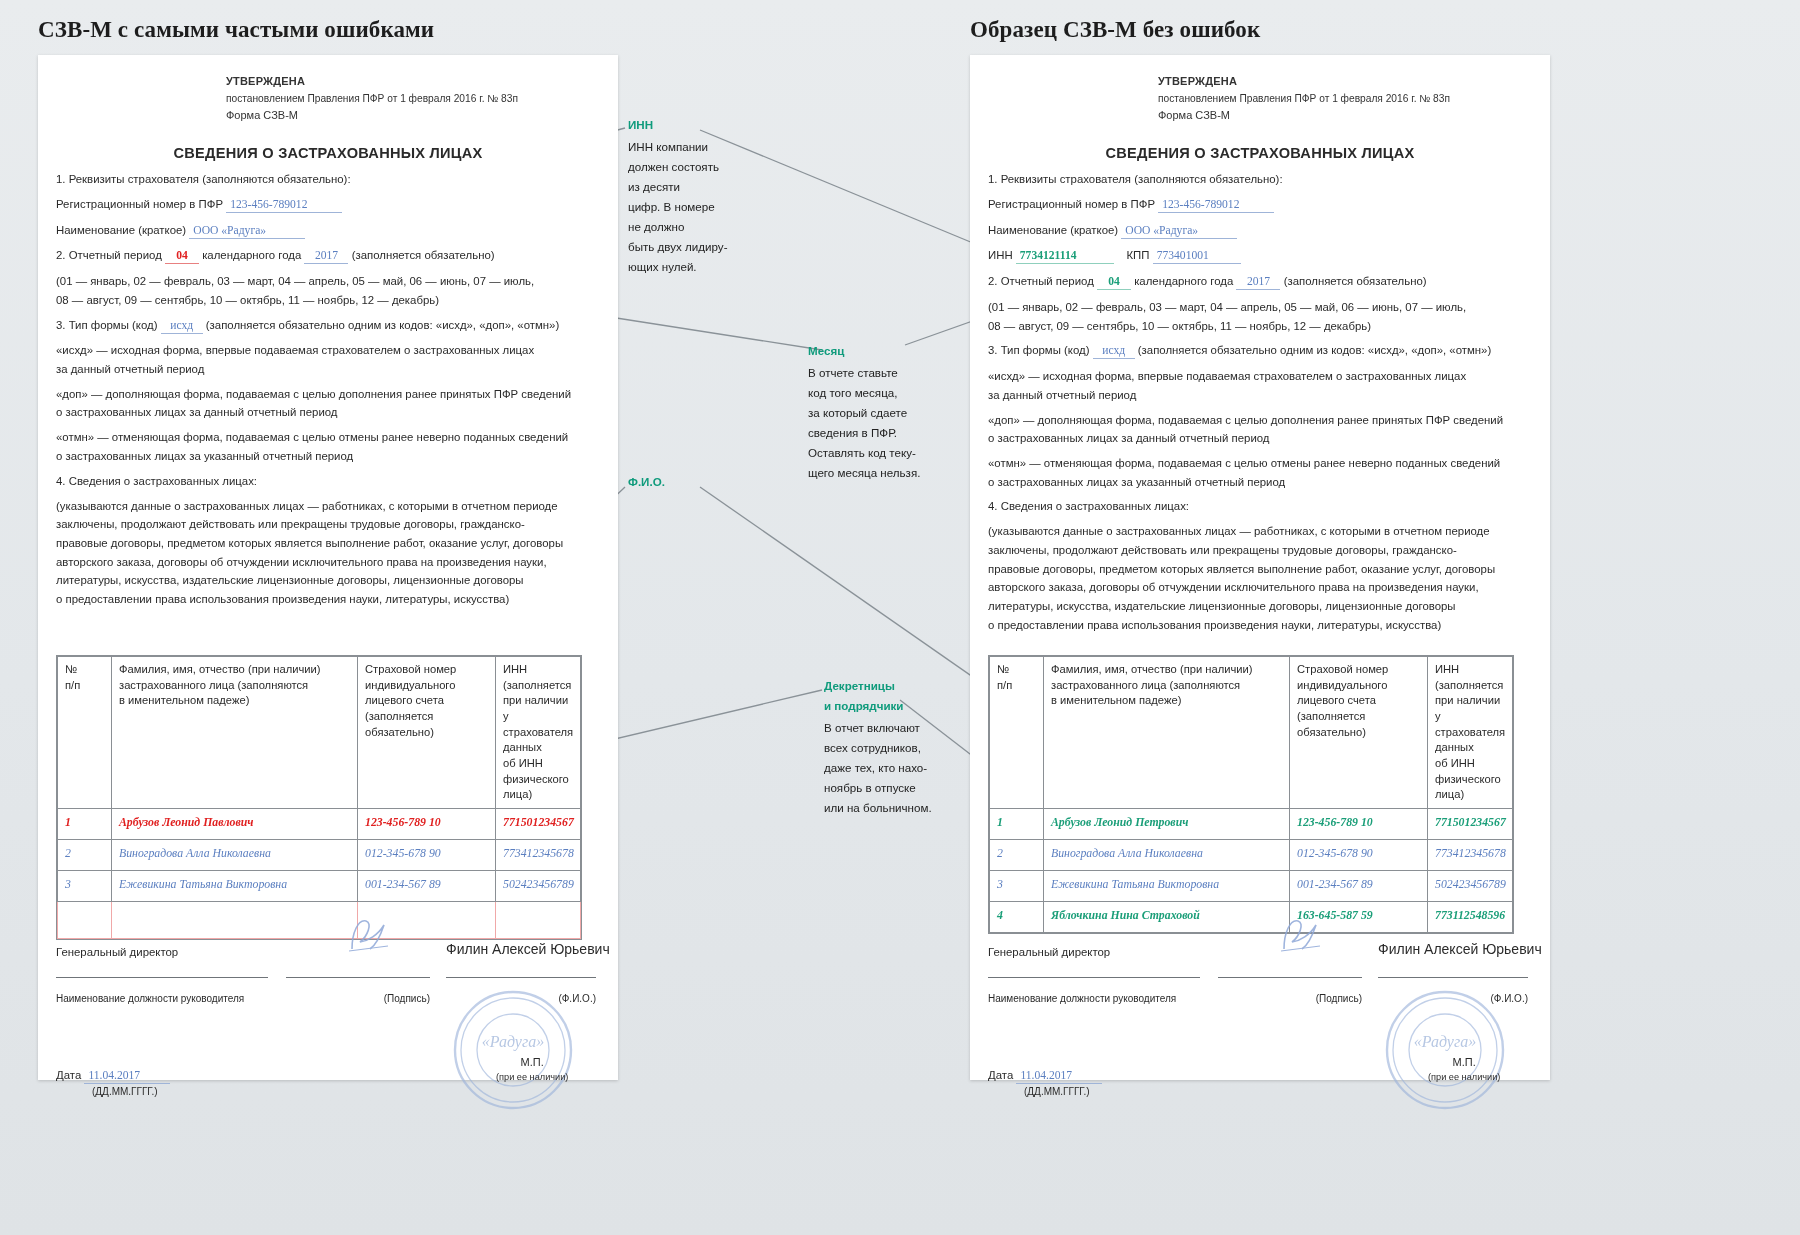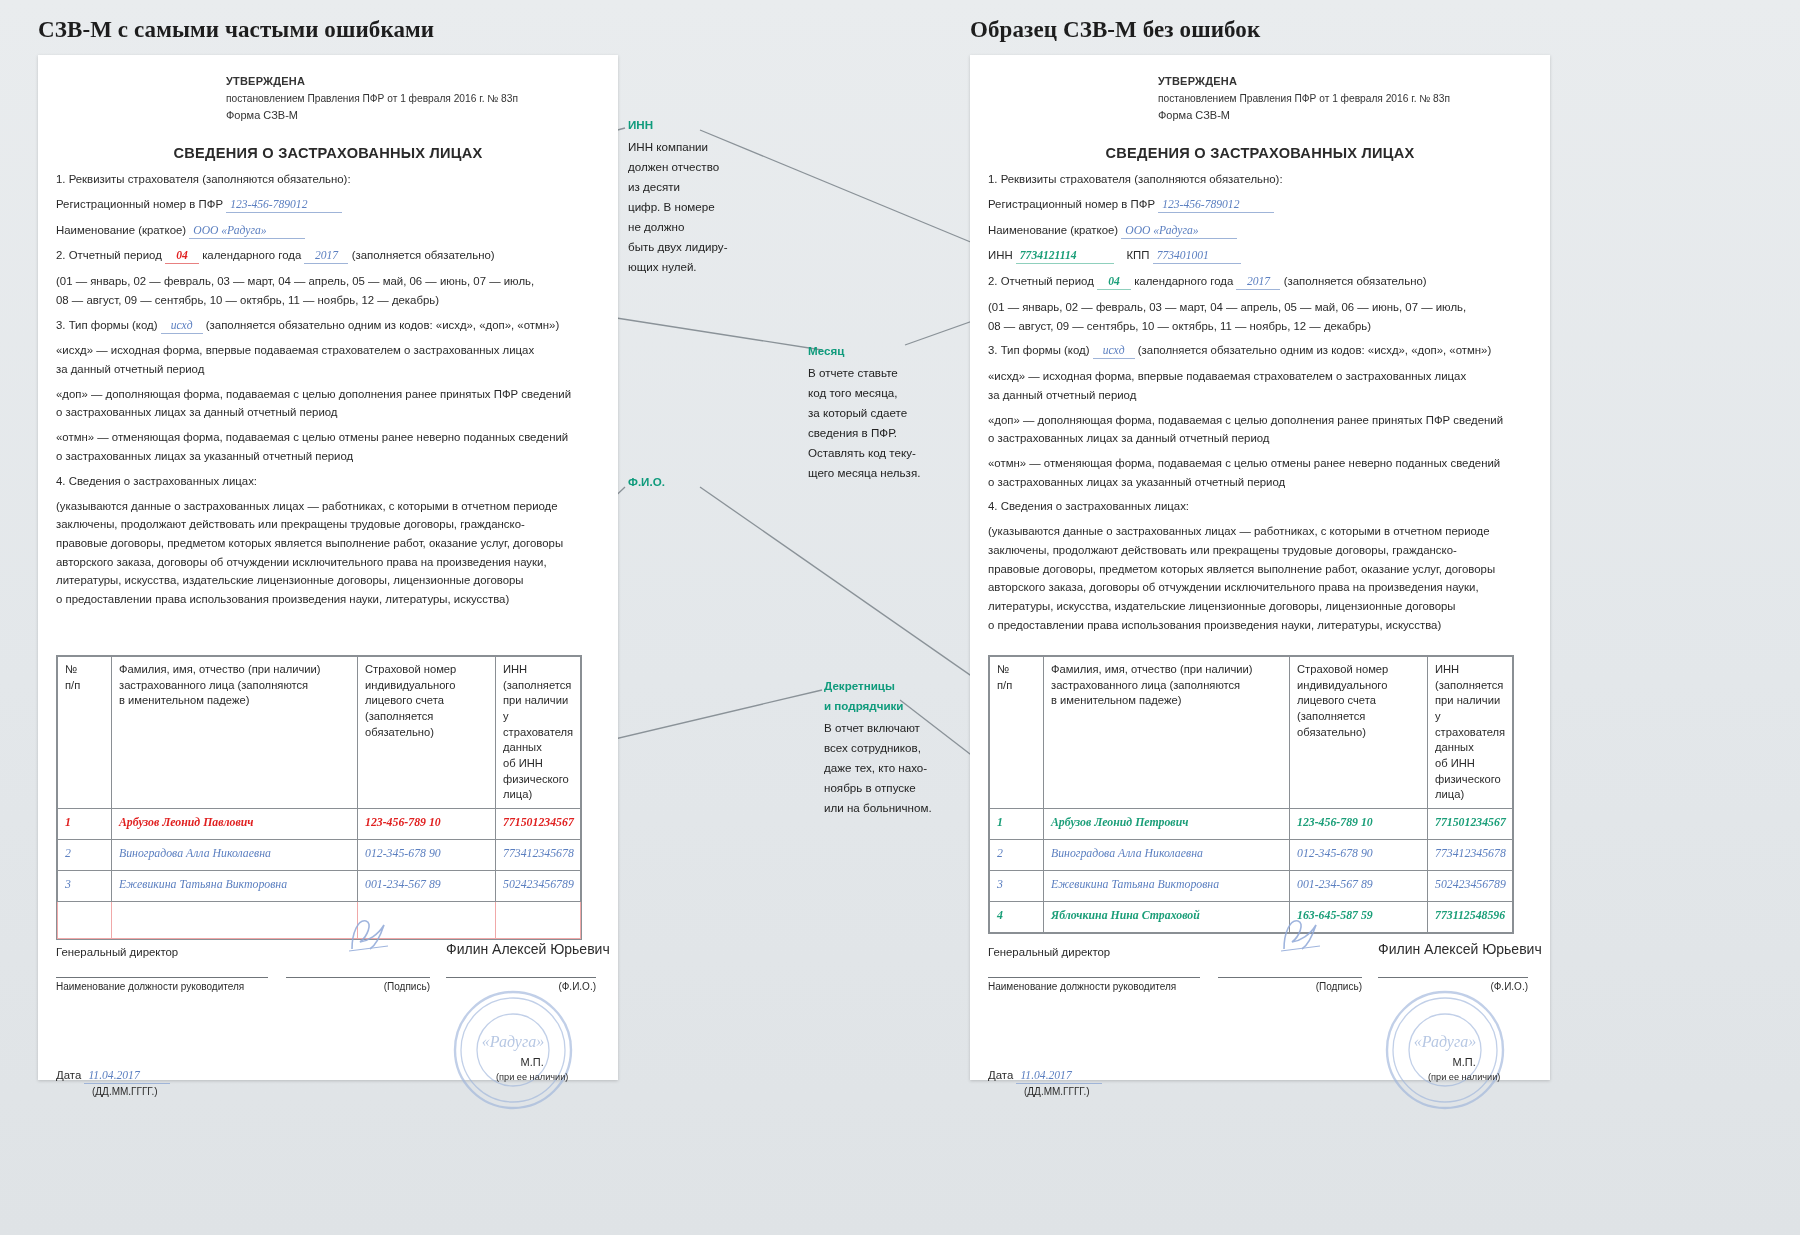--- a/index.html
+++ b/index.html
@@ -43,21 +43,20 @@
     font-size:14.6px;font-weight:bold;letter-spacing:.25px;
   }
 
   .body-block{position:absolute;left:18px;right:14px;top:116px;}
   .ln{margin:0 0 8.6px 0;white-space:nowrap;}
   .tight{margin-bottom:2.5px;}
 
   .fill{
     display:inline-block;
     font-family:"Liberation Serif","DejaVu Serif",serif;
-    font-style:italic;
     font-size:11.6px;
     color:#5b7fc0;
     border-bottom:1px solid #9fb4d8;
     padding:0 4px 1px 4px;
     line-height:1.05;
     vertical-align:baseline;
   }
   .fill.err{color:#e02020;border-bottom-color:#e88080;font-weight:bold;}
   .fill.ok{color:#1a9e78;border-bottom-color:#8fd0bd;font-weight:bold;}
   .fill.w-reg{min-width:108px;}
@@ -88,21 +87,21 @@
   .row-empty td:first-child{border-left-color:#f0a8a8;}
 
   
   .sig{position:absolute;left:18px;top:885px;width:540px;}
   .sig-row{display:flex;align-items:flex-end;}
   .sig-item{position:relative;}
   .sig-line{border-bottom:1px solid #6f7479;height:16px;}
   .sig-top{
     font-size:11.4px;color:#2a2a2a;padding-bottom:1px;white-space:nowrap;
   }
-  .sig-cap{font-size:10px;text-align:left;padding-top:2px;white-space:nowrap;}
+  .sig-cap{font-size:10px;text-align:left;padding-top:2px;white-space:nowrap;margin-top:12px;}
   .sig-cap.center{text-align:right;}
   .sig-a{width:220px;}
   .sig-b{width:150px;margin-left:18px;}
   .sig-c{width:150px;margin-left:16px;}
   .sig-name{font-size:14px;text-align:right;white-space:nowrap;}
 
   .date-row{position:absolute;left:18px;top:1012px;font-size:11.4px;}
   .date-cap{font-size:10px;margin-left:36px;display:block;margin-top:1px;}
 
   .mp{position:absolute;left:458px;top:1000px;font-size:11px;text-align:center;}
@@ -472,21 +471,21 @@
       <span>М.П.</span>
       <small>(при ее наличии)</small>
     </div>
   </div>
 </div>
 
 <div class="callout" id="callout-inn">
   <span class="ch">ИНН</span>
   <div>
       <div>ИНН компании</div>
-      <div>должен отчество</div>
+      <div>должен состоять</div>
       <div>из десяти</div>
       <div>цифр. В номере</div>
       <div>не должно</div>
       <div>быть двух лидиру-</div>
       <div>ющих нулей.</div>
     </div>
 </div>
 
 <div class="callout" id="callout-month">
   <span class="ch">Месяц</span>

